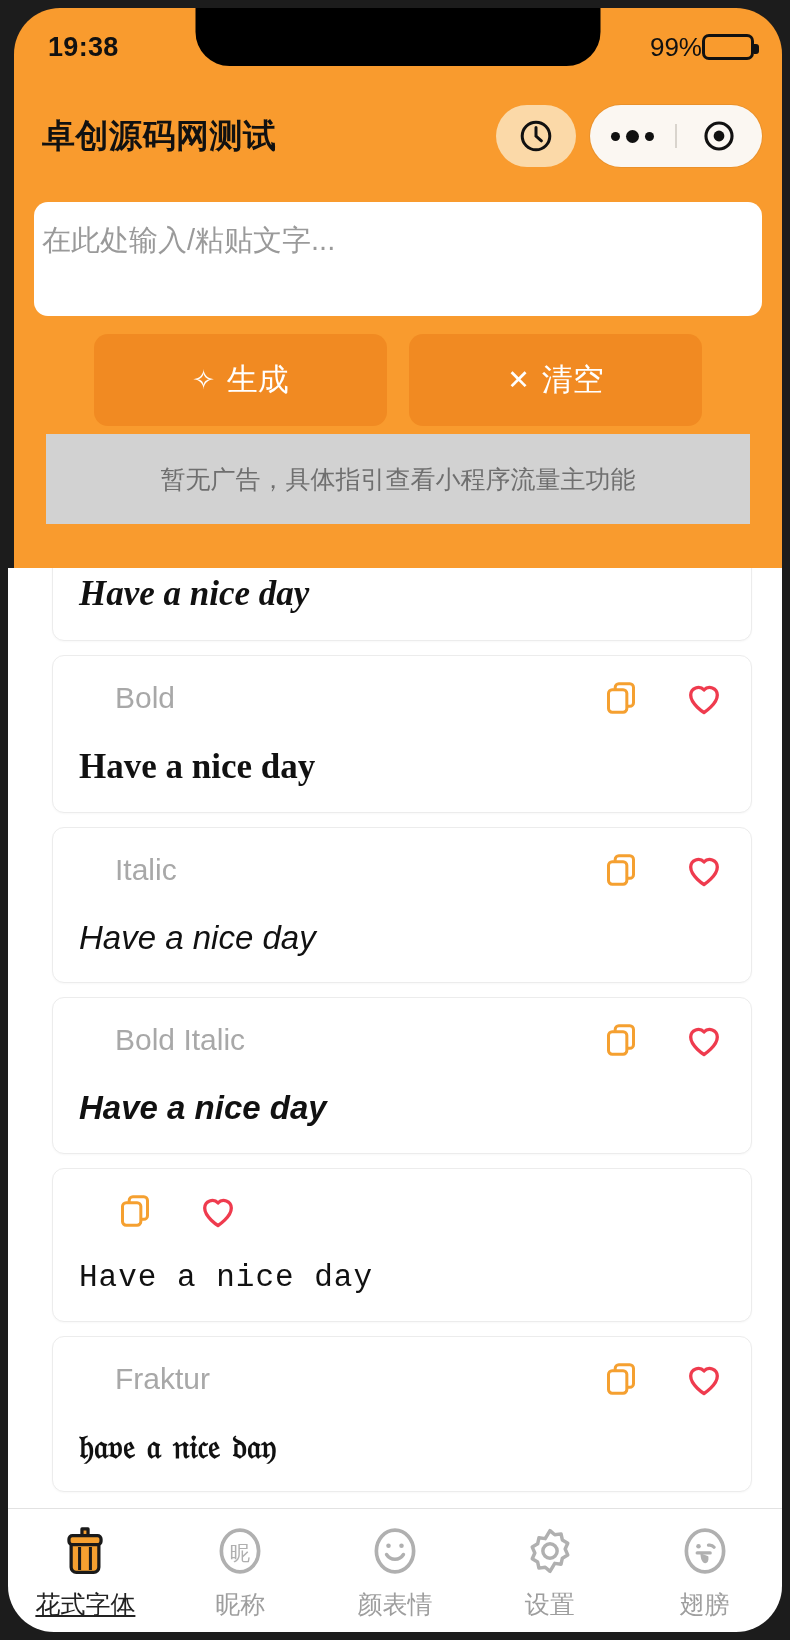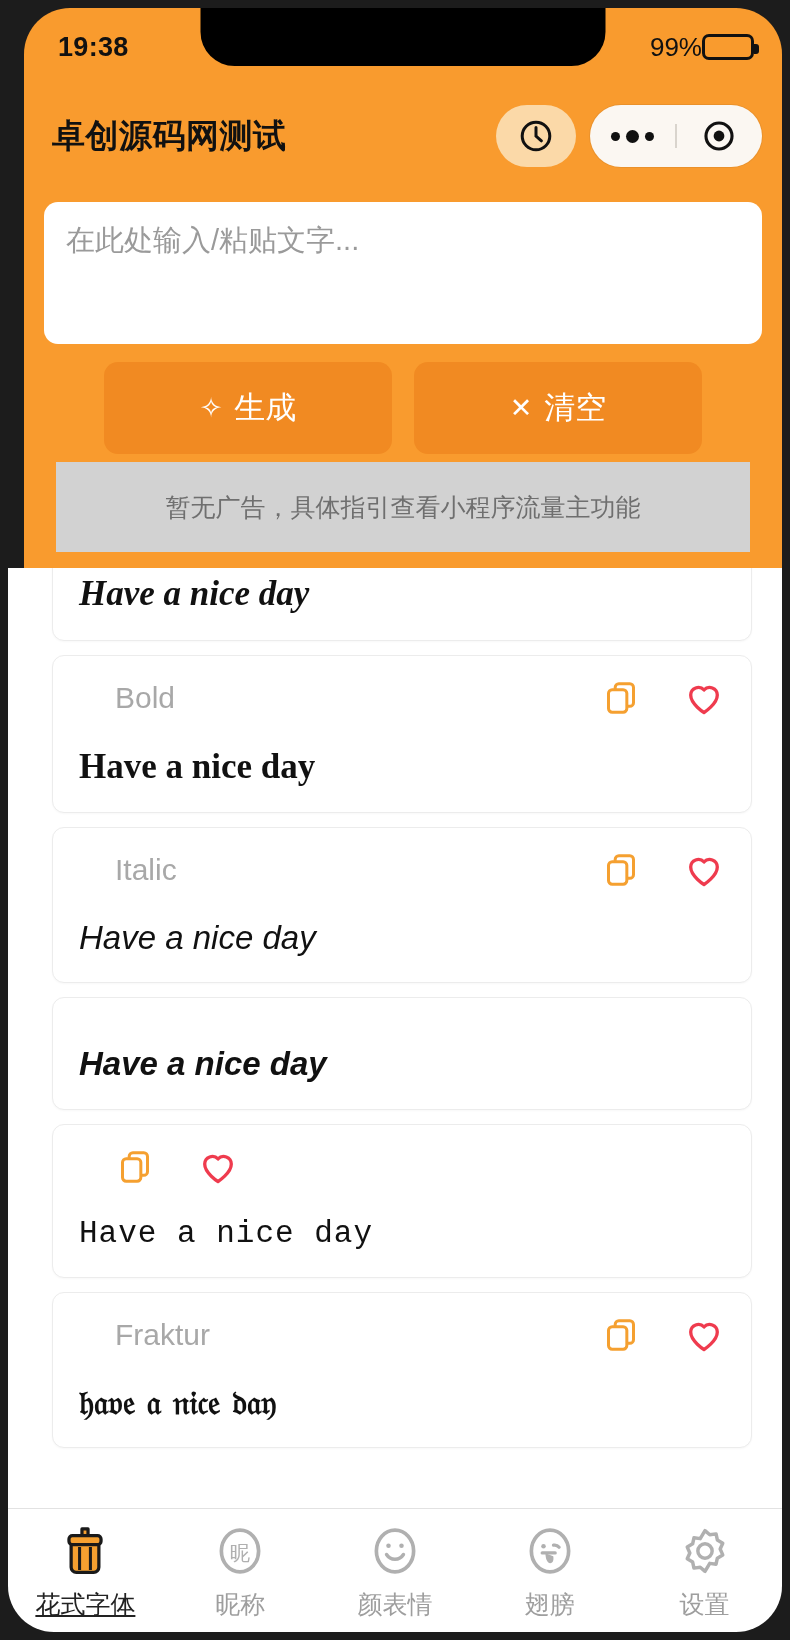--- a/index.html
+++ b/index.html
@@ -13,21 +13,21 @@
   .phone {
     position:relative;
     width:790px; height:1640px;
     background:#1c1c1c;
     overflow:hidden;
   }
 
   
   .header-region {
     position:absolute;
-    left:24px; top:8px; right:8px;
+    left:14px; top:8px; right:8px;
     height:570px;
     background:#f99b2e;
     border-top-left-radius:46px;
     border-top-right-radius:46px;
     overflow:hidden;
   }
 
   
   .status-bar {
     position:relative;
@@ -107,24 +107,24 @@
     width:1.5px; height:24px; background:#d9d4cd;
   }
   .dots { display:flex; align-items:center; gap:6px; }
   .dot { background:#111; border-radius:50%; }
   .dot.s { width:9px; height:9px; }
   .dot.m { width:13px; height:13px; }
 
   
   .input-box {
     margin:16px 20px 0 20px;
-    height:142px;
+    height:114px;
     background:#fff;
     border-radius:14px;
-    padding:20px 22px;
+    padding:20px 8px;
   }
   .input-placeholder {
     font-size:29px; color:#9a9a9a; line-height:1.25;
   }
 
   
   .actions-row {
     display:flex; gap:22px;
     margin:18px 80px 0 80px;
   }
@@ -327,20 +327,36 @@
         <button class="icon-btn">
                 <svg width="42" height="42" viewBox="0 0 24 24">
   <path d="M12 20.3s-7.6-4.8-7.6-10A4.4 4.4 0 0 1 12 7.4a4.4 4.4 0 0 1 7.6 2.9c0 5.2-7.6 10-7.6 10z" fill="none" stroke="#ef3b4e" stroke-width="1.9" stroke-linejoin="round"></path>
 </svg>
               </button>
       </span>
     </div>
           <div class="card-sample s-italic">Have a nice day</div>
         </div>
         <div class="card">
+    <div class="card-head">
+      <span class="card-label">Bold Italic</span>
+      <span class="card-icons">
+        <button class="icon-btn">
+                <svg width="40" height="40" viewBox="0 0 24 24">
+  <rect x="8.5" y="3.5" width="11" height="13.5" rx="2.2" fill="none" stroke="#f5a030" stroke-width="1.8"></rect>
+  <rect x="4.5" y="7" width="11" height="13.5" rx="2.2" fill="#fff" stroke="#f5a030" stroke-width="1.8"></rect>
+</svg>
+              </button>
+        <button class="icon-btn">
+                <svg width="42" height="42" viewBox="0 0 24 24">
+  <path d="M12 20.3s-7.6-4.8-7.6-10A4.4 4.4 0 0 1 12 7.4a4.4 4.4 0 0 1 7.6 2.9c0 5.2-7.6 10-7.6 10z" fill="none" stroke="#ef3b4e" stroke-width="1.9" stroke-linejoin="round"></path>
+</svg>
+              </button>
+      </span>
+    </div>
           <div class="card-sample s-bolditalic">Have a nice day</div>
         </div>
         <div class="card">
     <div class="card-head">
       <span class="card-icons">
         <button class="icon-btn">
                 <svg width="40" height="40" viewBox="0 0 24 24">
   <rect x="8.5" y="3.5" width="11" height="13.5" rx="2.2" fill="none" stroke="#f5a030" stroke-width="1.8"></rect>
   <rect x="4.5" y="7" width="11" height="13.5" rx="2.2" fill="#fff" stroke="#f5a030" stroke-width="1.8"></rect>
 </svg>
@@ -404,33 +420,33 @@
       <circle cx="9" cy="9.6" r="1.05" fill="#b0b0b0"></circle>
       <circle cx="15" cy="9.6" r="1.05" fill="#b0b0b0"></circle>
       <path d="M8.1 13.6a4.6 4.6 0 0 0 7.8 0" fill="none" stroke="#b0b0b0" stroke-width="1.6" stroke-linecap="round"></path>
     </svg>
         </span>
     <span class="tab-label">颜表情</span>
       </div>
       <div class="tab-item">
         <span class="tab-icon">
           <svg width="52" height="52" viewBox="0 0 24 24">
+      <path d="M12 2.6l2.2 1.9 2.9-.4.6 2.8 2.5 1.5-1.2 2.7 1.2 2.7-2.5 1.5-.6 2.8-2.9-.4L12 21.4l-2.2-1.9-2.9.4-.6-2.8-2.5-1.5 1.2-2.7-1.2-2.7 2.5-1.5.6-2.8 2.9.4z" fill="none" stroke="#b0b0b0" stroke-width="1.6" stroke-linejoin="round"></path>
+      <circle cx="12" cy="12" r="3.3" fill="none" stroke="#b0b0b0" stroke-width="1.6"></circle>
+    </svg>
+        </span>
+    <span class="tab-label">设置</span>
+      </div>
+      <div class="tab-item">
+        <span class="tab-icon">
+          <svg width="52" height="52" viewBox="0 0 24 24">
       <ellipse cx="12" cy="12" rx="8.6" ry="9.6" fill="none" stroke="#b0b0b0" stroke-width="1.7"></ellipse>
       <circle cx="9" cy="9.8" r="1.05" fill="#b0b0b0"></circle>
       <path d="M13.6 9.3a2.6 2.6 0 0 1 2.6 1" fill="none" stroke="#b0b0b0" stroke-width="1.5" stroke-linecap="round"></path>
       <path d="M8.4 12.9h6" fill="none" stroke="#b0b0b0" stroke-width="1.5" stroke-linecap="round"></path>
       <path d="M9.9 13c0 2.6 .9 4.6 2.2 4.6s1.7-1.6 1.4-3.2" fill="#b0b0b0"></path>
     </svg>
         </span>
     <span class="tab-label">翅膀</span>
       </div>
-      <div class="tab-item">
-        <span class="tab-icon">
-          <svg width="52" height="52" viewBox="0 0 24 24">
-      <path d="M12 2.6l2.2 1.9 2.9-.4.6 2.8 2.5 1.5-1.2 2.7 1.2 2.7-2.5 1.5-.6 2.8-2.9-.4L12 21.4l-2.2-1.9-2.9.4-.6-2.8-2.5-1.5 1.2-2.7-1.2-2.7 2.5-1.5.6-2.8 2.9.4z" fill="none" stroke="#b0b0b0" stroke-width="1.6" stroke-linejoin="round"></path>
-      <circle cx="12" cy="12" r="3.3" fill="none" stroke="#b0b0b0" stroke-width="1.6"></circle>
-    </svg>
-        </span>
-    <span class="tab-label">设置</span>
-      </div>
     </div>
 
 </div>
 
 </body></html>

